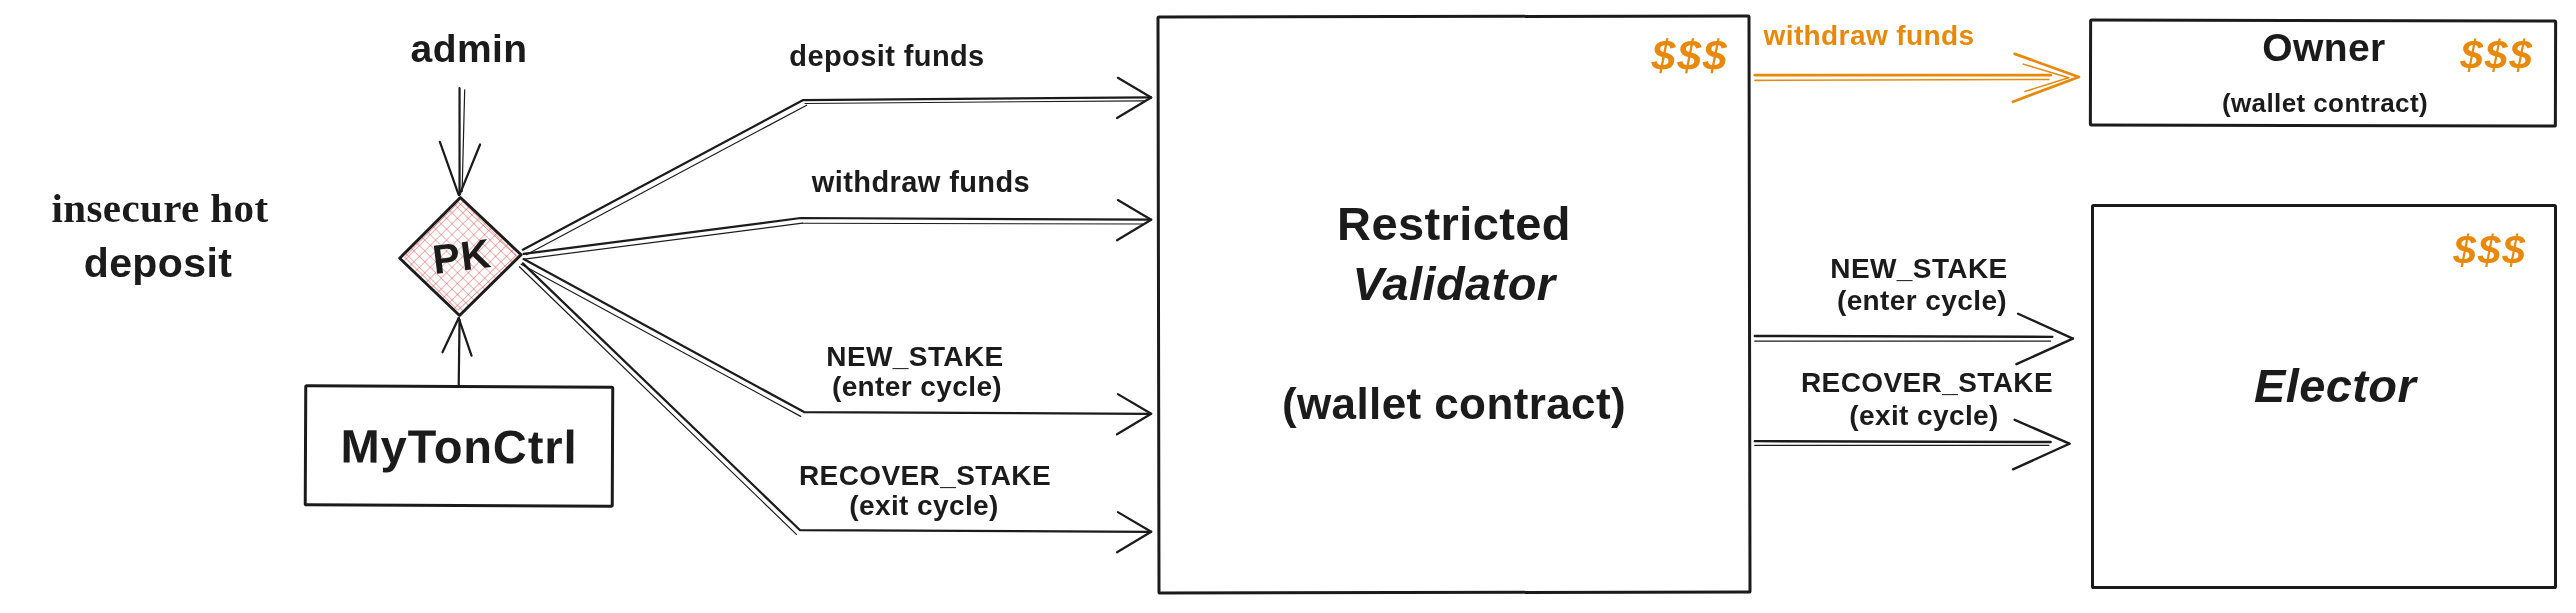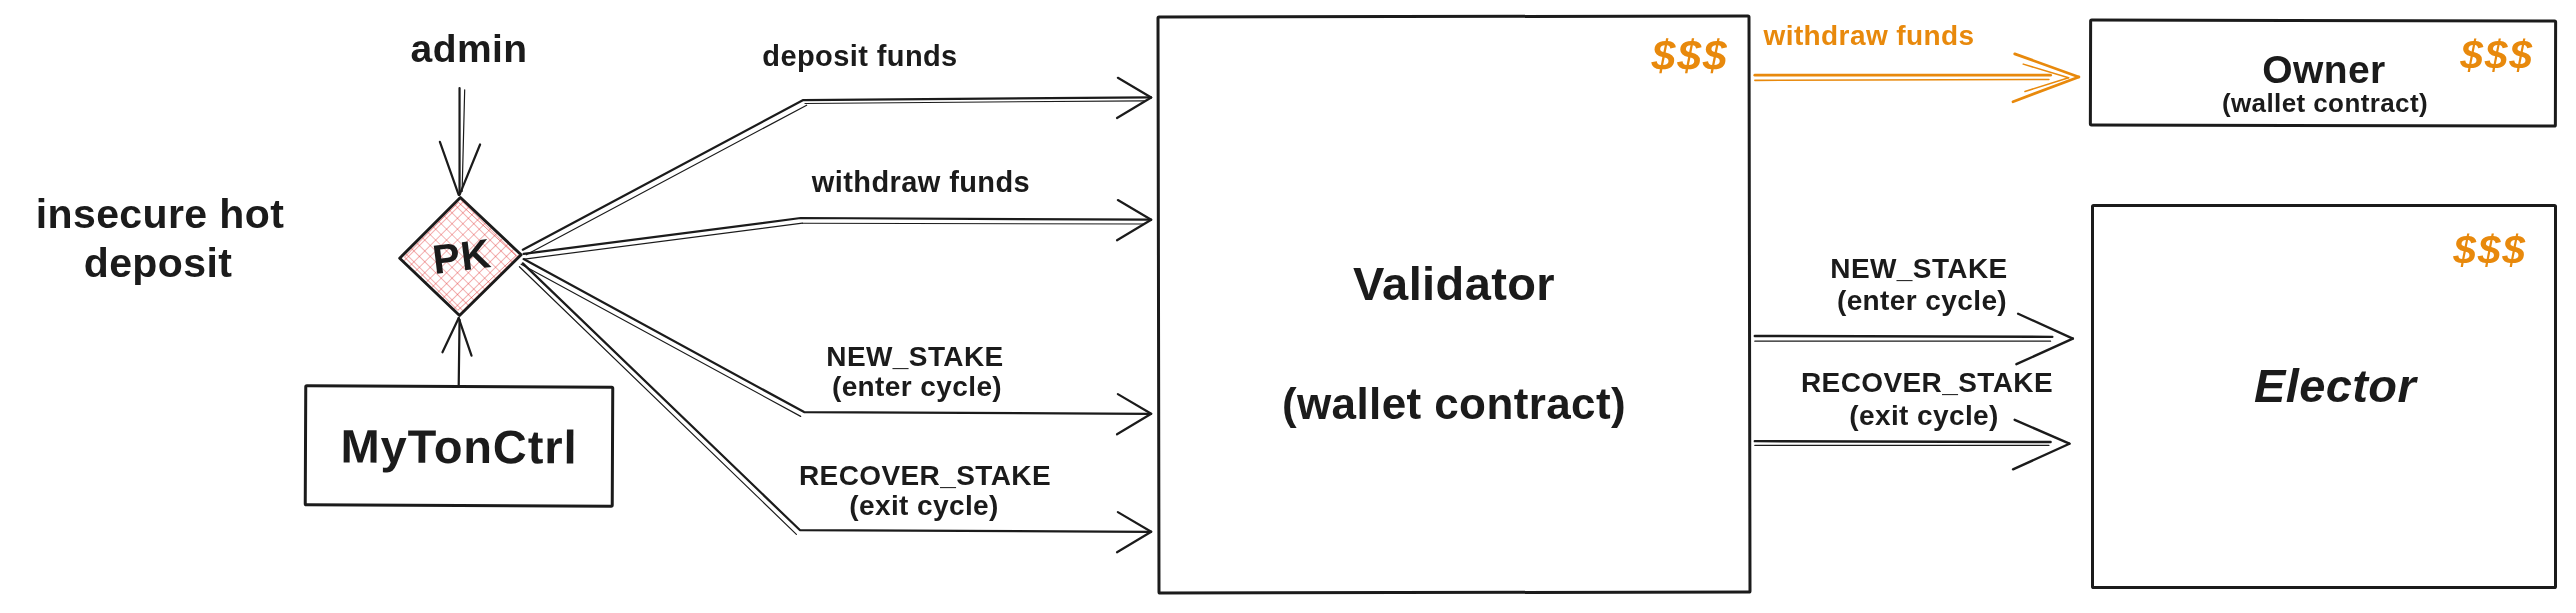--- a/index.html
+++ b/index.html
@@ -137,45 +137,46 @@
     <g stroke="#1b1b1b" stroke-width="2.8">
       <path d="M2052,516 L2398,517"></path>
       <path d="M2052,521 L2396,521" stroke-width="1.4"></path>
       <path d="M2356,491 L2420,519"></path>
       <path d="M2354,549 L2420,519"></path>
     </g>
   </svg>
 
   <div class="lbl fs46" style="left:469px;top:49px;">admin</div>
 
-  <div class="lbl fs48" style="left:160px;top:214px;">insecure hot</div>
+  <div class="lbl fs48" style="left:160px;top:208px;font-family:Liberation Serif, serif;">insecure hot</div>
   <div class="lbl fs48" style="left:158px;top:263px;">deposit</div>
 
   <div class="pk-label">PK</div>
 
   <div class="box mytonctrl">
     <span class="mytonctrl-label">MyTonCtrl</span>
   </div>
 
-  <div class="lbl fs34" style="left:860px;top:56px;">deposit funds</div>
+  <div class="lbl fs34" style="left:887px;top:56px;">deposit funds</div>
   <div class="lbl fs34" style="left:921px;top:182px;">withdraw funds</div>
   <div class="lbl fs33" style="left:915px;top:357px;">NEW_STAKE</div>
   <div class="lbl fs33" style="left:917px;top:387px;">(enter cycle)</div>
   <div class="lbl fs33" style="left:925px;top:476px;">RECOVER_STAKE</div>
   <div class="lbl fs33" style="left:924px;top:506px;">(exit cycle)</div>
 
   <div class="box validator"></div>
   <div class="money" style="left:1690px;top:55px;">$$$</div>
-  <div class="lbl fs55" style="left:1454px;top:283px;">Validator</div>
+  <div class="lbl fs55" style="left:1454px;top:223px;">Restricted</div>
+  <div class="lbl fs55" style="left:1454px;top:283px;font-style:italic;">Validator</div>
   <div class="lbl fs52" style="left:1454px;top:404px;">(wallet contract)</div>
 
   <div class="lbl fs33 orange" style="left:1869px;top:36px;">withdraw funds</div>
 
   <div class="box owner"></div>
-  <div class="lbl fs46" style="left:2324px;top:70px;">Owner</div>
+  <div class="lbl fs46" style="left:2324px;top:48px;">Owner</div>
   <div class="money" style="left:2497px;top:55px;font-size:41px;">$$$</div>
   <div class="lbl fs30" style="left:2325px;top:103px;">(wallet contract)</div>
 
   <div class="lbl fs33" style="left:1919px;top:269px;">NEW_STAKE</div>
   <div class="lbl fs33" style="left:1922px;top:301px;">(enter cycle)</div>
   <div class="lbl fs33" style="left:1927px;top:383px;">RECOVER_STAKE</div>
   <div class="lbl fs33" style="left:1924px;top:416px;">(exit cycle)</div>
 
   <div class="box elector"></div>
   <div class="money" style="left:2490px;top:250px;font-size:41px;">$$$</div>

